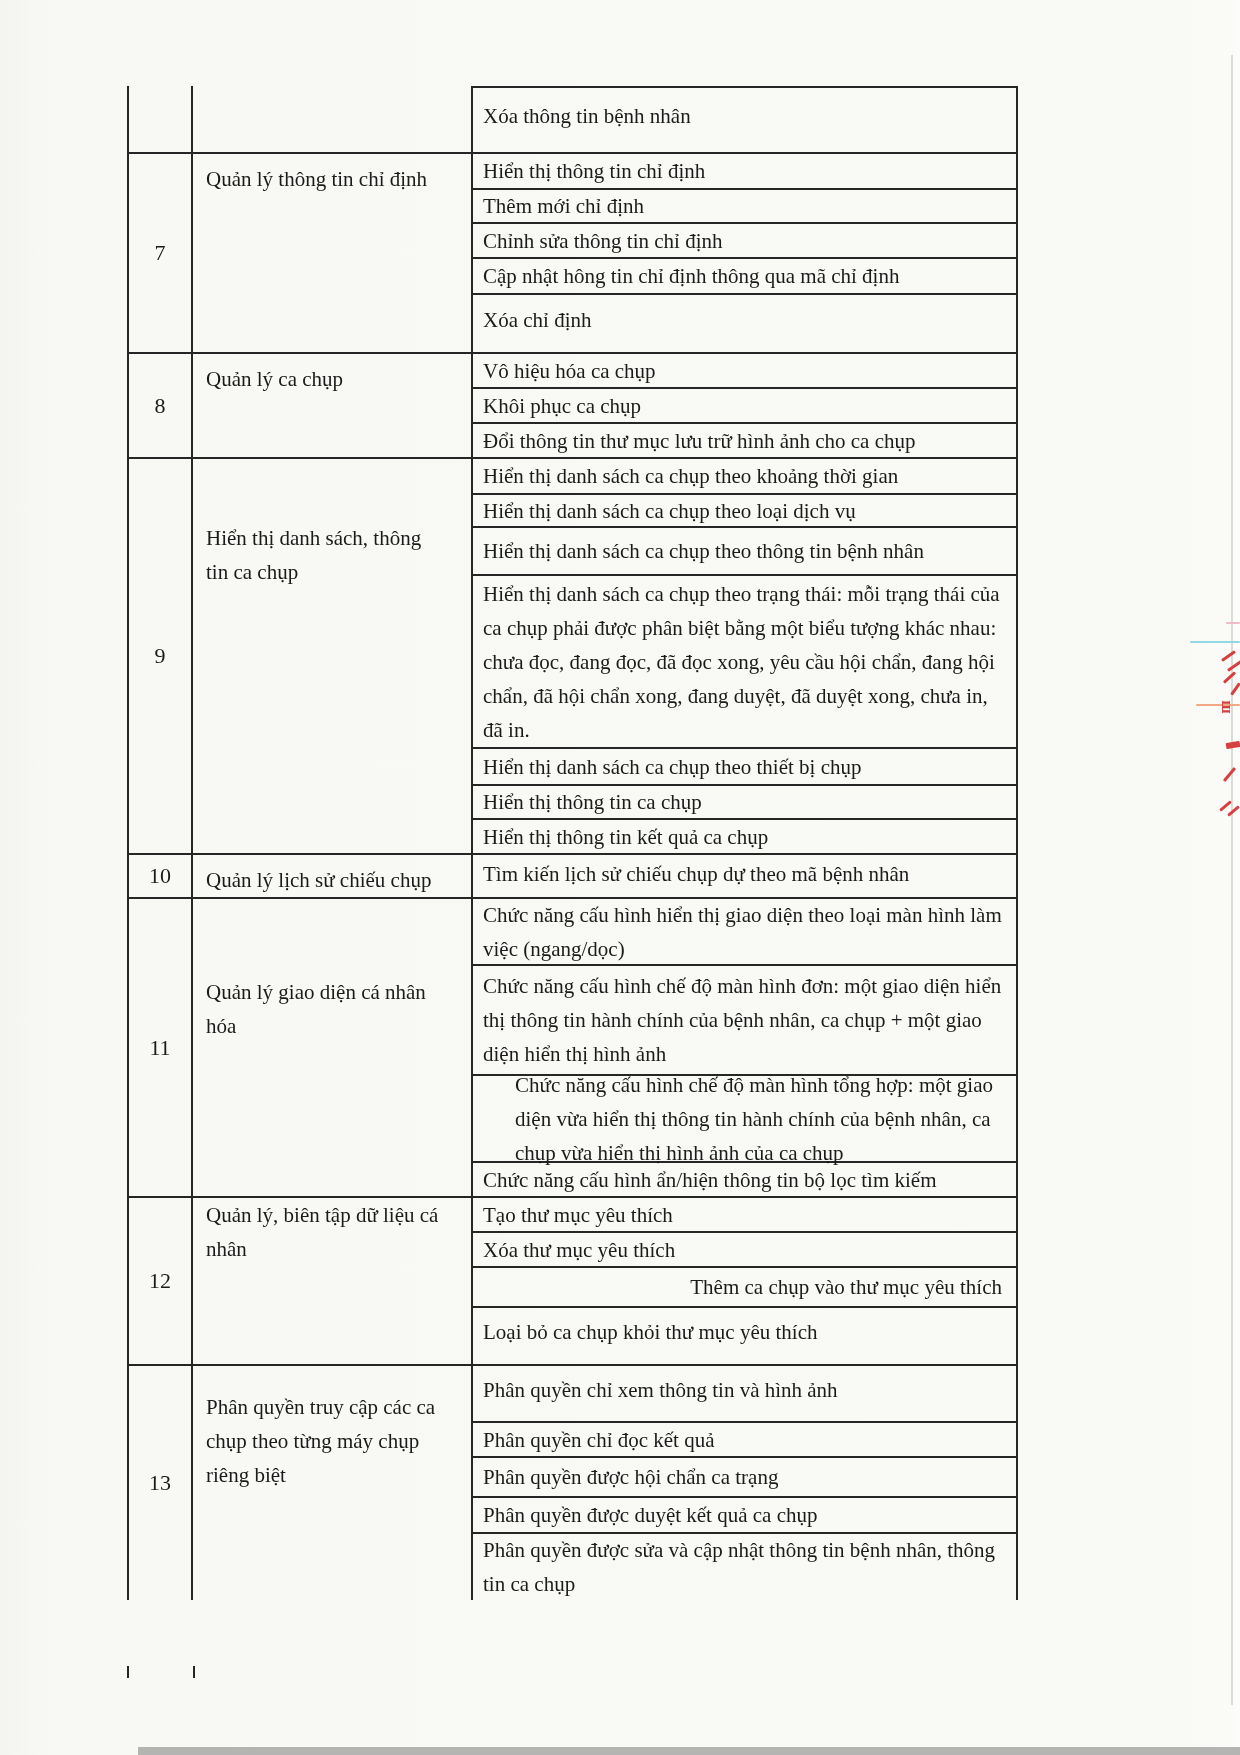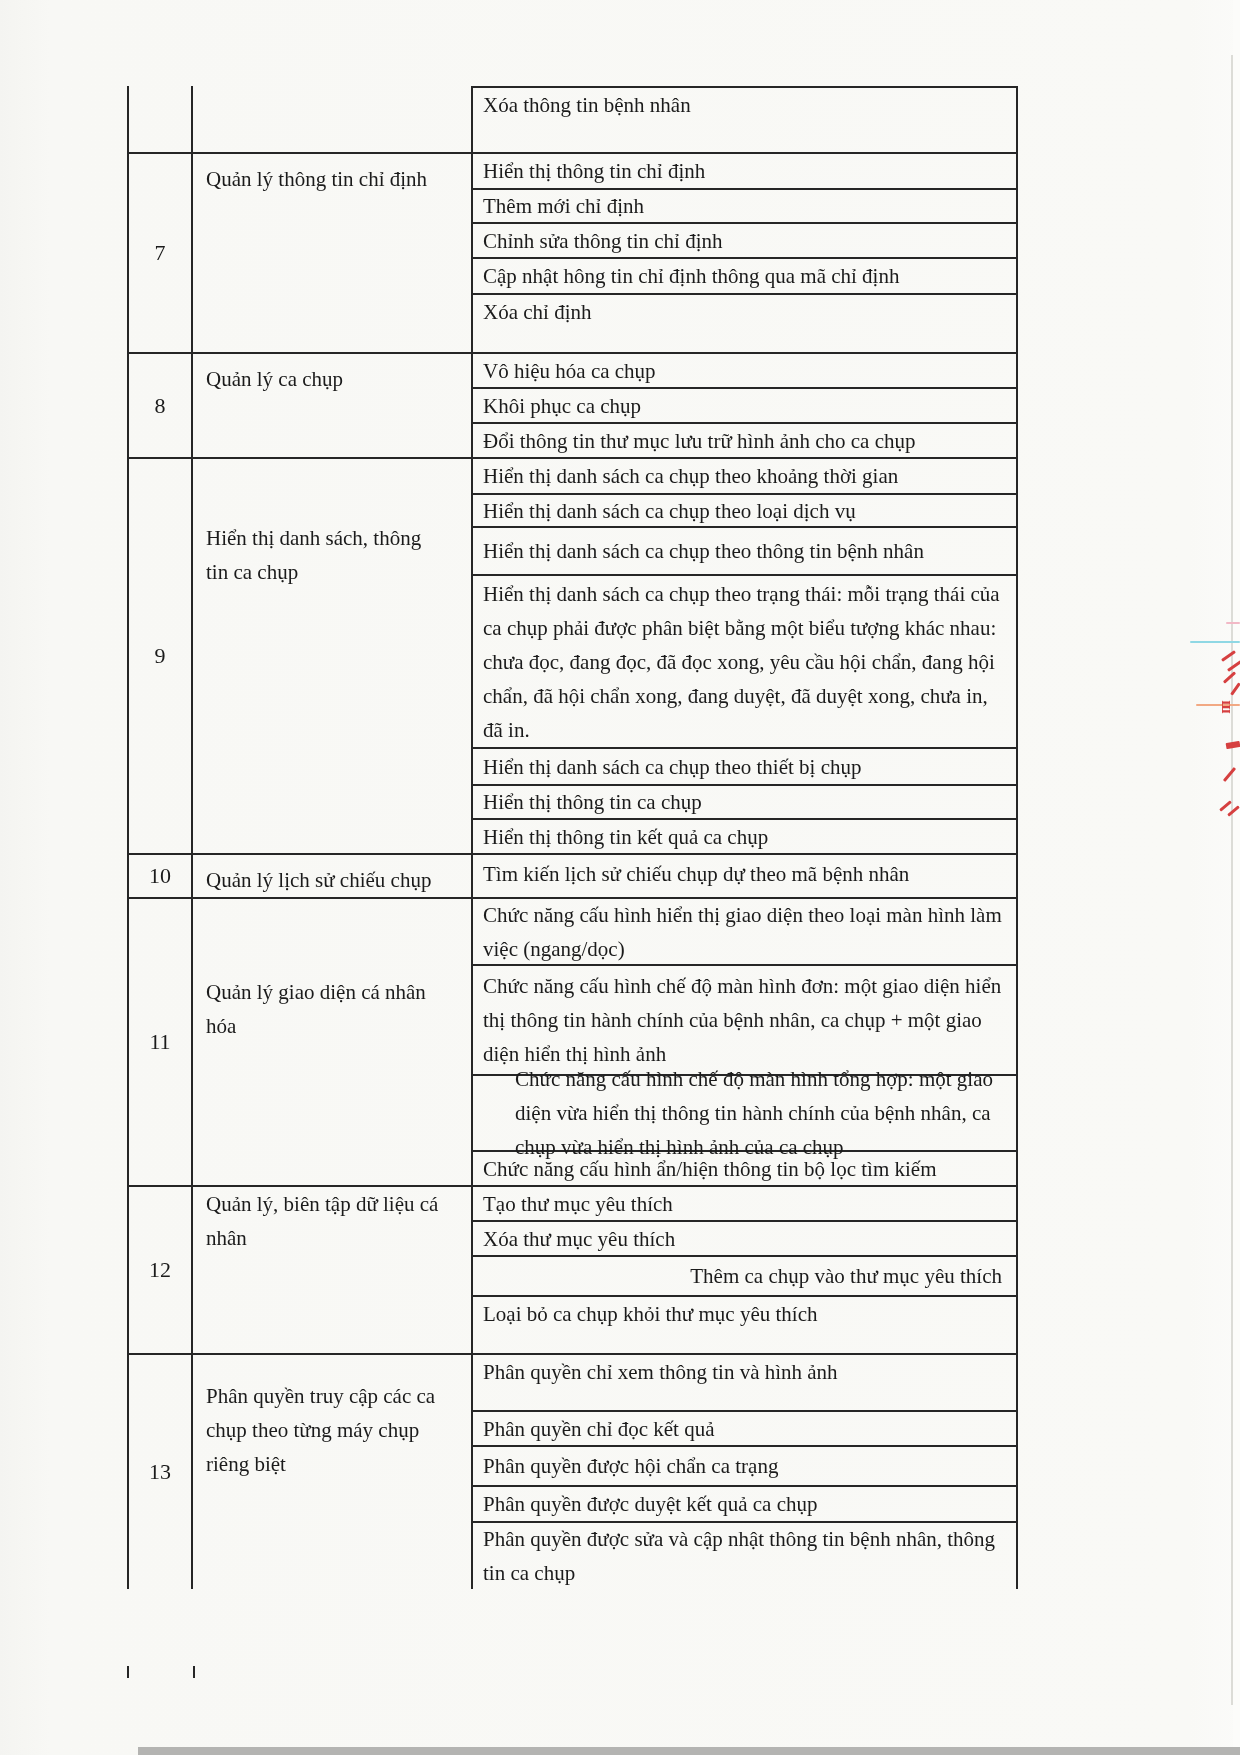--- a/index.html
+++ b/index.html
@@ -26,21 +26,21 @@
   .c2{width:280px;border-right:2px solid #262626;}
   .cat{font-size:21px;line-height:34px;padding-left:13px;padding-right:30px;}
   .c3{width:545px;border-right:2px solid #262626;}
   .fitem{
     display:flex;align-items:center;
     padding:0 14px 0 10px;
     font-size:21px;line-height:34px;overflow:visible;
   }
   .fitem + .fitem{border-top:2px solid #262626;}
   .trow.cont .fitem:first-child{border-top:2px solid #262626;}
-  .fitem.bottom{align-items:flex-start;padding-bottom:8px;}
+  .fitem.bottom{align-items:center;padding-bottom:8px;}
   
   .vstub{position:absolute;width:2px;height:12px;background:#262626;}
   
   .edge-line{position:absolute;left:1231px;top:55px;width:2px;height:1650px;background:#dcdcd7;}
   .edge-paper{position:absolute;left:1233px;top:0;width:7px;height:1755px;background:#fcfcfa;}
   .scanline{position:absolute;height:2px;border-radius:1px;}
   .mk{position:absolute;background:#d64040;border-radius:1px;}
   .mk-glyph{position:absolute;color:#d64040;font-size:16px;font-weight:bold;transform:rotate(90deg);}
   .bottom-strip{position:absolute;left:138px;top:1747px;width:1102px;height:8px;background:#b4b4b2;}
 </style>
@@ -144,21 +144,21 @@
         <div class="c2">
           <div class="cat" style="padding-top: 76px;">Quản lý giao diện cá nhân hóa</div>
         </div>
         <div class="c3">
           <div class="fitem" style="height: 65px;">
             <span>Chức năng cấu hình hiển thị giao diện theo loại màn hình làm việc (ngang/dọc)</span>
           </div>
           <div class="fitem" style="height: 110px;">
             <span>Chức năng cấu hình chế độ màn hình đơn: một giao diện hiển thị thông tin hành chính của bệnh nhân, ca chụp + một giao diện hiển thị hình ảnh</span>
           </div>
-          <div class="fitem" style="height: 76px; padding-left: 42px;">
+          <div class="fitem" style="height: 87px; padding-left: 42px;">
             <span>Chức năng cấu hình chế độ màn hình tổng hợp: một giao diện vừa hiển thị thông tin hành chính của bệnh nhân, ca chụp vừa hiển thị hình ảnh của ca chụp</span>
           </div>
           <div class="fitem" style="height: 35px;">
             <span>Chức năng cấu hình ẩn/hiện thông tin bộ lọc tìm kiếm</span>
           </div>
         </div>
       </div>
       <div class="trow">
         <div class="c1">12</div>
         <div class="c2">

